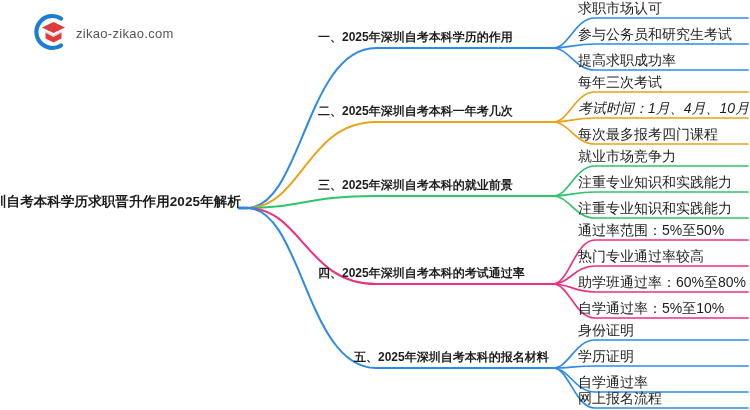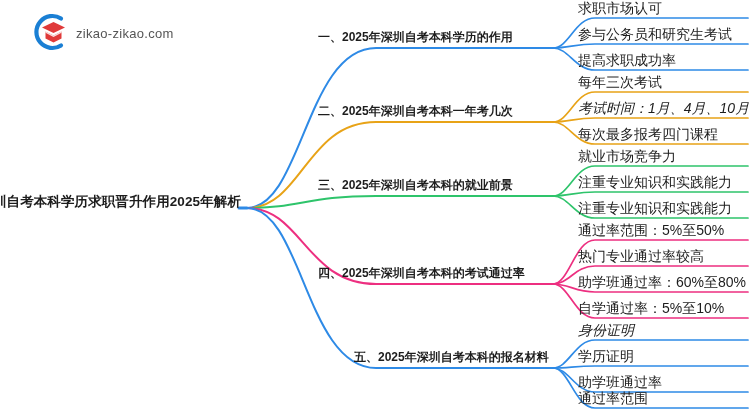--- a/index.html
+++ b/index.html
@@ -132,18 +132,18 @@
     <div class="node-text branch-text" style="left: 318px; top: 179px;">三、2025年深圳自考本科的就业前景</div>
     <div class="node-text leaf-text" style="left: 578px; top: 149px;">就业市场竞争力</div>
     <div class="node-text leaf-text" style="left: 578px; top: 175px;">注重专业知识和实践能力</div>
     <div class="node-text leaf-text" style="left: 578px; top: 201px;">注重专业知识和实践能力</div>
     <div class="node-text branch-text" style="left: 318px; top: 267px;">四、2025年深圳自考本科的考试通过率</div>
     <div class="node-text leaf-text" style="left: 578px; top: 223px;">通过率范围：5%至50%</div>
     <div class="node-text leaf-text" style="left: 578px; top: 249px;">热门专业通过率较高</div>
     <div class="node-text leaf-text" style="left: 578px; top: 275px;">助学班通过率：60%至80%</div>
     <div class="node-text leaf-text" style="left: 578px; top: 301px;">自学通过率：5%至10%</div>
     <div class="node-text branch-text" style="left: 318px; top: 351px; margin-left: 36px;">五、2025年深圳自考本科的报名材料</div>
-    <div class="node-text leaf-text" style="left: 578px; top: 323px; font-style: italic;">身份证明</div>
+    <div class="node-text leaf-text" style="left: 578px; top: 323px;">身份证明</div>
     <div class="node-text leaf-text" style="left: 578px; top: 349px;">学历证明</div>
-    <div class="node-text leaf-text" style="left: 578px; top: 375px;">助学班通过率</div>
-    <div class="node-text leaf-text" style="left: 578px; top: 391px;">通过率范围</div>
+    <div class="node-text leaf-text" style="left: 578px; top: 375px;">自学通过率</div>
+    <div class="node-text leaf-text" style="left: 578px; top: 391px;">网上报名流程</div>
     <div class="node-text root-text" style="left: auto; top: 195px; right: 509px;">深圳自考本科学历求职晋升作用2025年解析</div>
   </div>
 
 </body></html>

